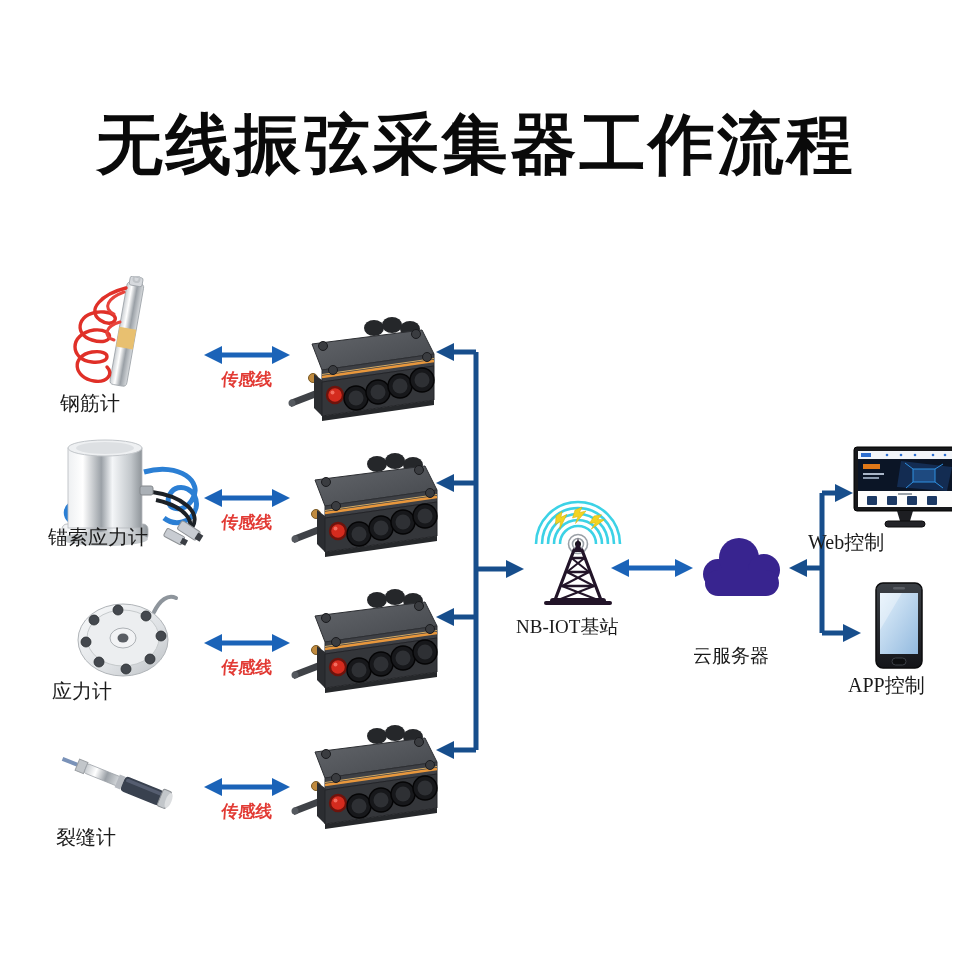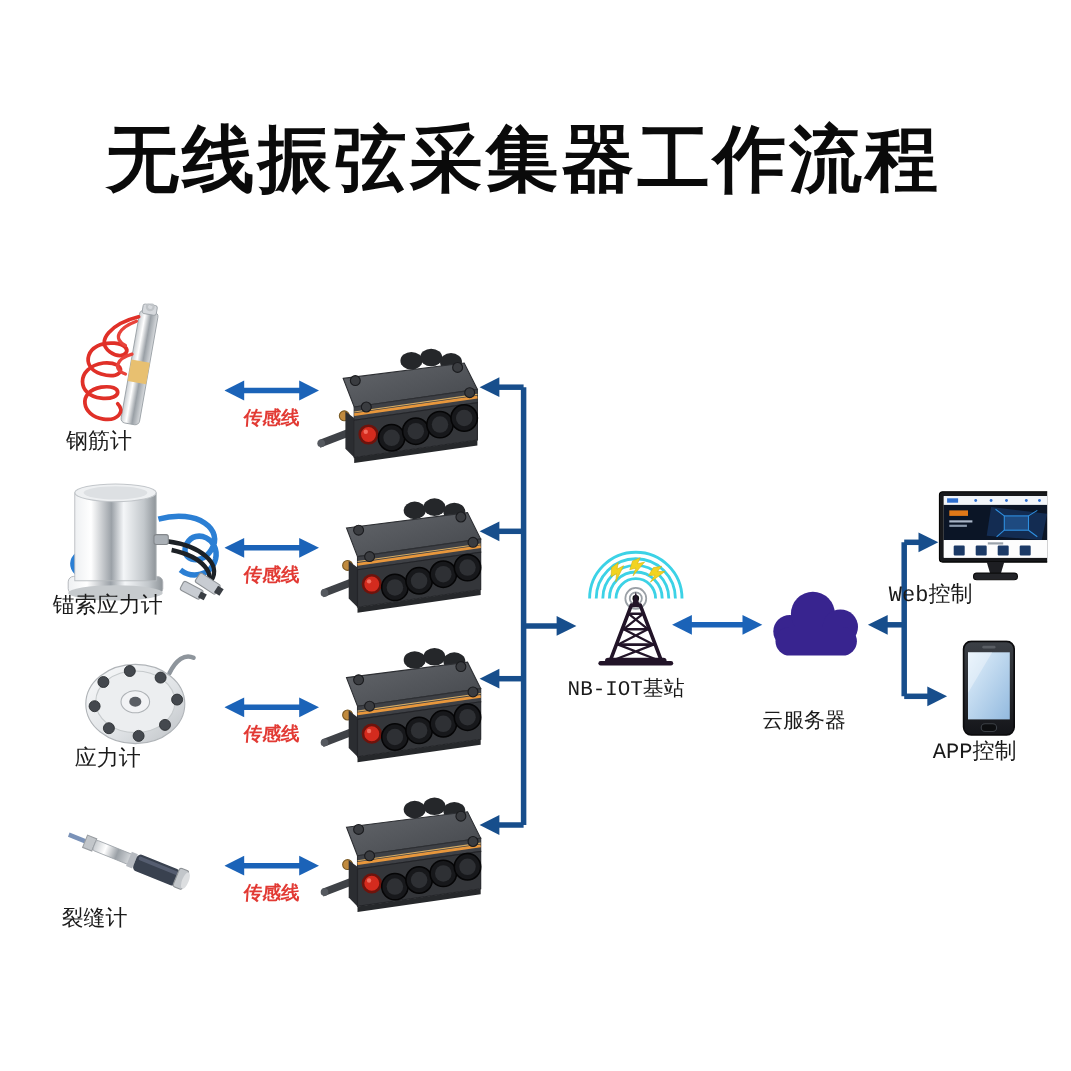--- a/index.html
+++ b/index.html
@@ -1,18 +1,18 @@
 <!DOCTYPE html>
 <html style="--bg: #ffffff; --text: #1a1a1a; --arrow: #1b63b8; --line: #174e8c; --red-label: #e23a34; --signal: #3cd2e6; --bolt: #f2d321; --tower: #221428; --cloud: #38248f;"><head>
 <meta charset="utf-8">
 <style>
   html,body{margin:0;padding:0;background:#fff;}
   .canvas{
     position:relative;width:952px;height:974px;background:var(--bg,#fff);
-    font-family:Liberation Mono, monospace;overflow:hidden;
+    font-family:Liberation Serif, serif;overflow:hidden;
   }
   .title{
     position:absolute;left:0;right:0;top:100px;margin:0;text-align:center;
     font-size:66px;font-weight:bold;letter-spacing:3px;color:#0a0a0a;white-space:nowrap;
   }
   .fig{position:absolute;margin:0;padding:0;z-index:2;}
   .fig svg{display:block;width:100%;height:100%;}
   .lbl{
     position:absolute;z-index:3;color:var(--text,#1a1a1a);
     font-size:20px;line-height:1.1;white-space:nowrap;
@@ -182,42 +182,42 @@
         <rect x="130" y="95.5" width="6" height="6" fill="#3a3e44"></rect>
       </g>
       <rect x="10" y="86" width="86" height="16" rx="5" fill="url(#chrome)" stroke="#aeb2b6" stroke-width=".8"></rect>
       <ellipse cx="53" cy="101" rx="43" ry="7" fill="#c6cacd"></ellipse>
       <rect x="16" y="10" width="74" height="80" fill="url(#chrome)" stroke="#b6babe" stroke-width=".8"></rect>
       <ellipse cx="53" cy="10" rx="37" ry="8" fill="#eef0f2" stroke="#c2c6ca"></ellipse>
       <ellipse cx="53" cy="10" rx="29" ry="6" fill="#dde0e3"></ellipse>
       <rect x="88" y="48" width="13" height="9" rx="2" fill="#aab0b6" stroke="#84888c"></rect>
     </svg>
   </figure>
-  <div class="lbl" style="left:48px;top:541px;width:170px">锚索应力计</div>
+  <div class="lbl" style="left:48px;top:526px;width:170px">锚索应力计</div>
 
   <figure class="fig" style="left:66px;top:588px;width:118px;height:98px">
     <svg viewBox="0 0 118 98">
       <path d="M88 24 C 94 12, 102 6, 110 10" fill="none" stroke="#8e959c" stroke-width="4" stroke-linecap="round"></path>
       <ellipse cx="57" cy="52" rx="45" ry="36" fill="url(#discGrad)" stroke="#b0b4b8"></ellipse>
       <ellipse cx="57" cy="50" rx="36" ry="28" fill="#eceef0" stroke="#c6cacc"></ellipse>
       <g fill="#44484e" stroke="#2a2d31" stroke-width=".8">
         <circle cx="95" cy="48" r="5"></circle>
           <circle cx="84" cy="71" r="5"></circle>
         <circle cx="60" cy="81" r="5"></circle>
           <circle cx="33" cy="74" r="5"></circle>
         <circle cx="20" cy="54" r="5"></circle>
           <circle cx="28" cy="32" r="5"></circle>
         <circle cx="52" cy="22" r="5"></circle>
           <circle cx="80" cy="28" r="5"></circle>
       </g>
       <ellipse cx="57" cy="50" rx="13" ry="10" fill="#f2f3f5" stroke="#aeb2b6"></ellipse>
       <ellipse cx="57" cy="50" rx="5.5" ry="4.5" fill="#5a5e64"></ellipse>
     </svg>
   </figure>
-  <div class="lbl" style="left:68px;top:680px;width:120px">应力计</div>
+  <div class="lbl" style="left:52px;top:680px;width:120px">应力计</div>
 
   <figure class="fig" style="left:56px;top:736px;width:128px;height:92px">
     <svg viewBox="0 0 128 92">
       <g transform="rotate(22 64 46)">
         <rect x="2" y="44" width="17" height="4" fill="#7a92b8"></rect>
         <rect x="18" y="40" width="9" height="12" fill="#c2c6ca" stroke="#9a9ea2"></rect>
         <rect x="27" y="41" width="36" height="10" rx="2" fill="url(#steel)" stroke="#9aa0a6" stroke-width=".7"></rect>
         <rect x="61" y="39" width="6" height="14" fill="#b6bac0"></rect>
         <rect x="67" y="38" width="42" height="16" rx="4" fill="#39414f"></rect>
         <rect x="69" y="40" width="38" height="3.5" rx="1.5" fill="#5a6376" opacity=".85"></rect>

